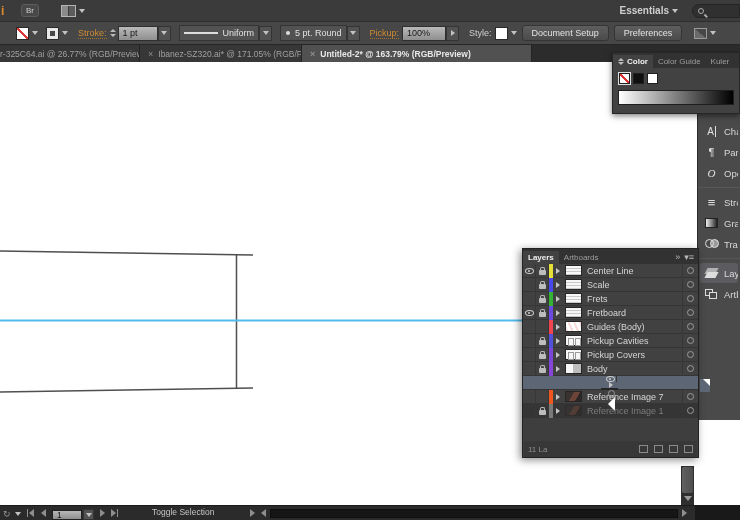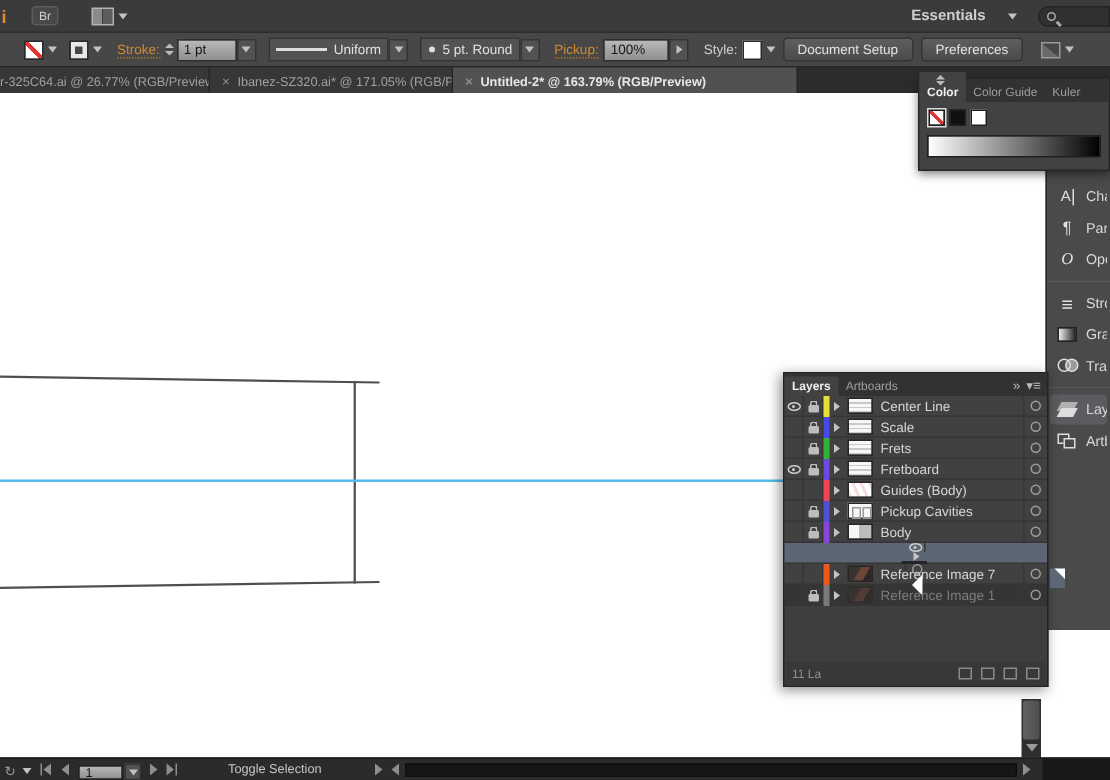--- a/index.html
+++ b/index.html
@@ -13,21 +13,21 @@
              border-bottom:1px solid #2d2d2d; display:flex; align-items:center; }
   #ai-logo { color:#e08a2e; font-weight:bold; font-size:12px; margin-left:1px; width:14px; }
   .chip { background:#484848; border:1px solid #5d5d5d; border-radius:3px; color:#d0d0d0;
           font-size:8px; padding:1px 4px; margin-left:6px; }
   #arrange-btn { display:flex; align-items:center; margin-left:22px; }
   .arrange-glyph { width:15px; height:12px; border:1px solid #b5b5b5; background:
       linear-gradient(to right,#8b8b8b 0 6px,#3b3b3b 6px 7px,#5c5c5c 7px); }
   .dd { width:0; height:0; border-left:3px solid transparent; border-right:3px solid transparent;
         border-top:4px solid #c2c2c2; margin-left:3px; }
   #workspace { margin-left:auto; display:flex; align-items:center; color:#cfcfcf;
-               font-size:10px; font-weight:bold;gap:12px; }
+               font-size:10px; font-weight:bold; }
   #search-box { margin-left:14px; width:48px; height:14px; border-radius:8px 0 0 8px;
                 background:#303030; border:1px solid #242424; display:flex; align-items:center; }
   .mag { width:6px; height:6px; border:1.5px solid #aaa; border-radius:50%; margin-left:5px; position:relative; }
   .mag::after { content:""; position:absolute; width:4px; height:1.5px; background:#aaa;
                 left:5px; top:6px; transform:rotate(45deg); }
 
   
   #control-bar { left:0; top:22px; width:740px; height:23px; background:#474747;
                  border-bottom:1px solid #262626; display:flex; align-items:center; font-size:9px; }
   .swatch { width:13px; height:13px; border:1px solid #2a2a2a; background:#fff; }
@@ -84,21 +84,21 @@
                  transform:skewX(-28deg); }
   .layers-ic i.t { top:0; opacity:.65; } .layers-ic i.b2 { top:4px; }
   .artb-ic { position:relative; width:13px; height:11px; }
   .artb-ic i { position:absolute; border:1px solid #ddd; width:8px; height:7px; }
   .artb-ic i.b { left:4px; top:3px; background:#4a4a4a; }
 
   
   #color-panel { left:612px; top:52px; width:128px; height:62px; background:#424242;
                  border:1px solid #262626; box-shadow:0 2px 6px rgba(0,0,0,.5); z-index:6; }
   #color-panel .hd { height:15px; background:#323232; display:flex; align-items:flex-end; }
-  .ptab { font-size:8px; color:#9e9e9e; padding:2px 5px 2px; display:flex; align-items:center;flex-direction:column; }
+  .ptab { font-size:8px; color:#9e9e9e; padding:2px 5px 2px; display:flex; align-items:center; }
   .ptab.active { background:#424242; color:#f0f0f0; font-weight:bold; }
   .updn { display:flex; flex-direction:column; margin-right:3px; }
   .updn i { width:0; height:0; border-left:3px solid transparent; border-right:3px solid transparent; }
   .updn .u { border-bottom:3px solid #bbb; margin-bottom:1px; } .updn .d { border-top:3px solid #bbb; }
   #color-swatches { display:flex; gap:3px; padding:5px 0 0 6px; }
   #color-swatches .sw { width:11px; height:11px; border:1px solid #1f1f1f; }
   #ramp { margin:6px 5px 0 5px; height:15px; border:1px solid #1f1f1f; }
 
   
   #layers-panel { left:522px; top:248px; width:177px; height:210px; background:#3e3e3e;
@@ -439,20 +439,35 @@
           <span class="name">Pickup Cavities</span>
           <span class="cell c-target">
             <span class="tcirc"></span>
           </span>
         </div>
         <div class="lrow">
           <span class="cell c-eye"></span>
           <span class="cell c-lock">
             <span class="lock"></span>
           </span>
+          <span class="cbar" style="background: rgb(122, 70, 216);"></span>
+          <span class="cell exp">
+            <i></i>
+          </span>
+          <span class="thumb th-cav"></span>
+          <span class="name">Pickup Covers</span>
+          <span class="cell c-target">
+            <span class="tcirc"></span>
+          </span>
+        </div>
+        <div class="lrow">
+          <span class="cell c-eye"></span>
+          <span class="cell c-lock">
+            <span class="lock"></span>
+          </span>
           <span class="cbar" style="background: rgb(135, 70, 216);"></span>
           <span class="cell exp">
             <i></i>
           </span>
           <span class="thumb th-body"></span>
           <span class="name">Body</span>
           <span class="cell c-target">
             <span class="tcirc"></span>
           </span>
         </div>

